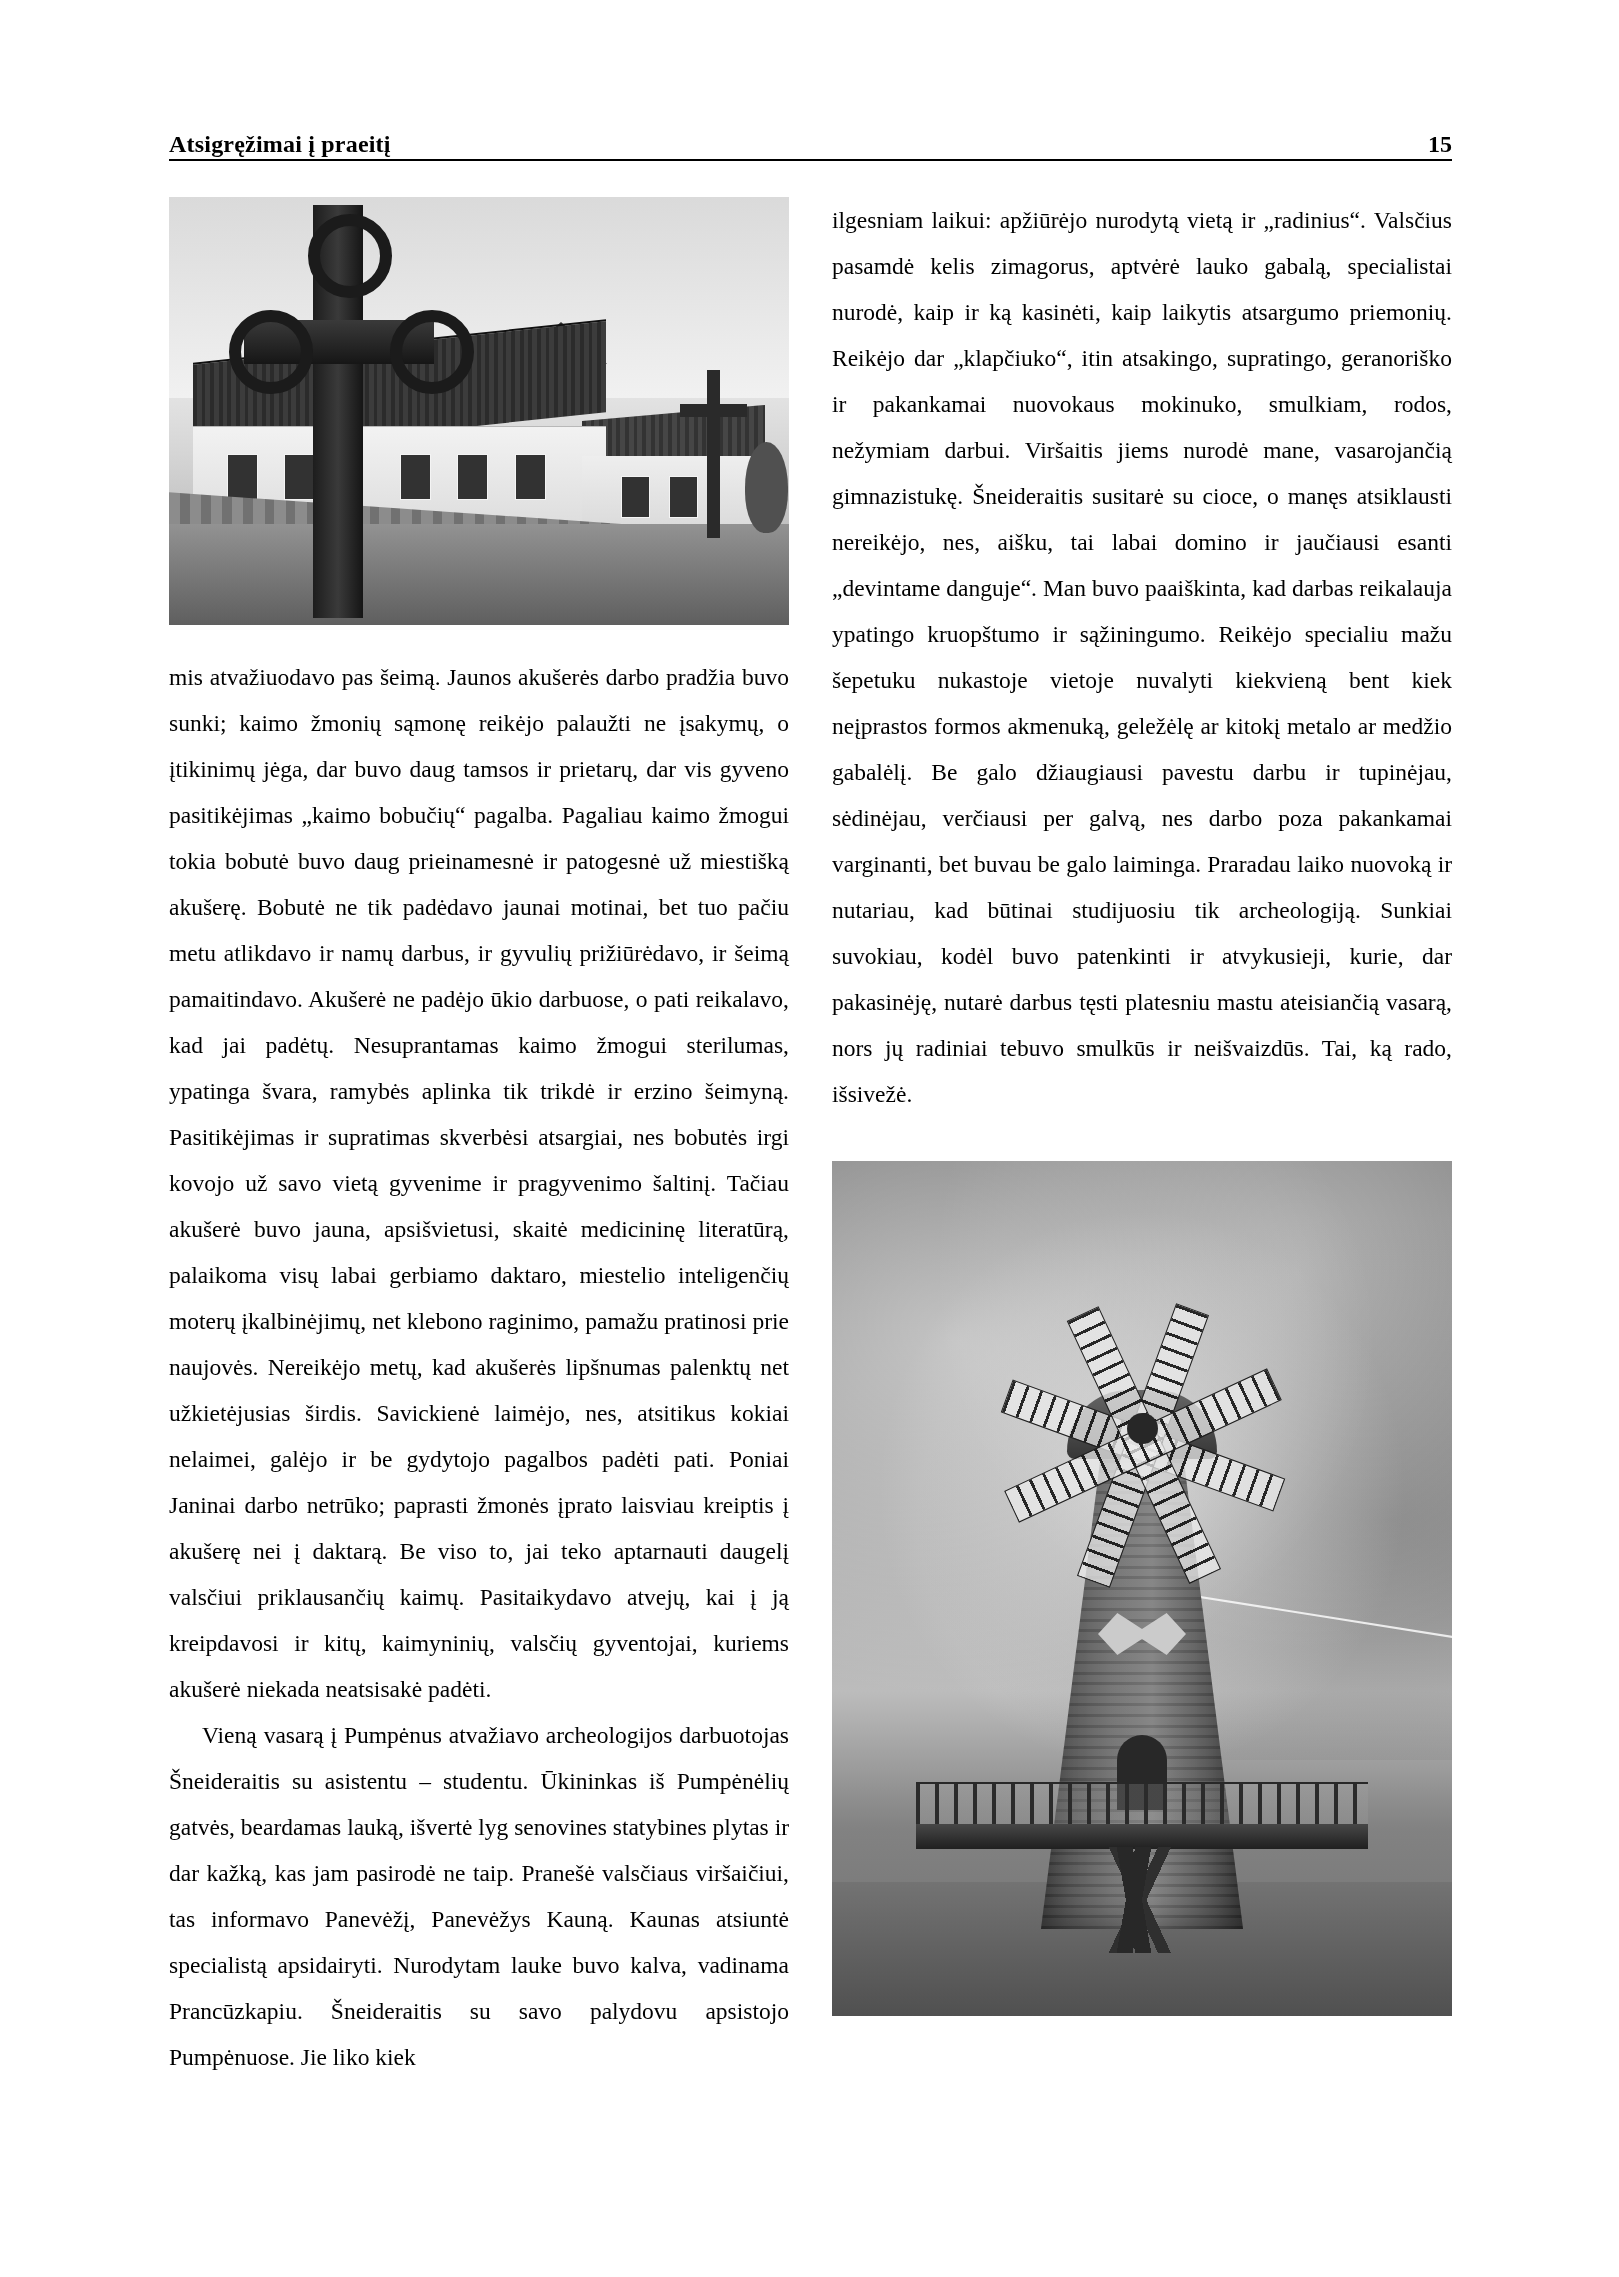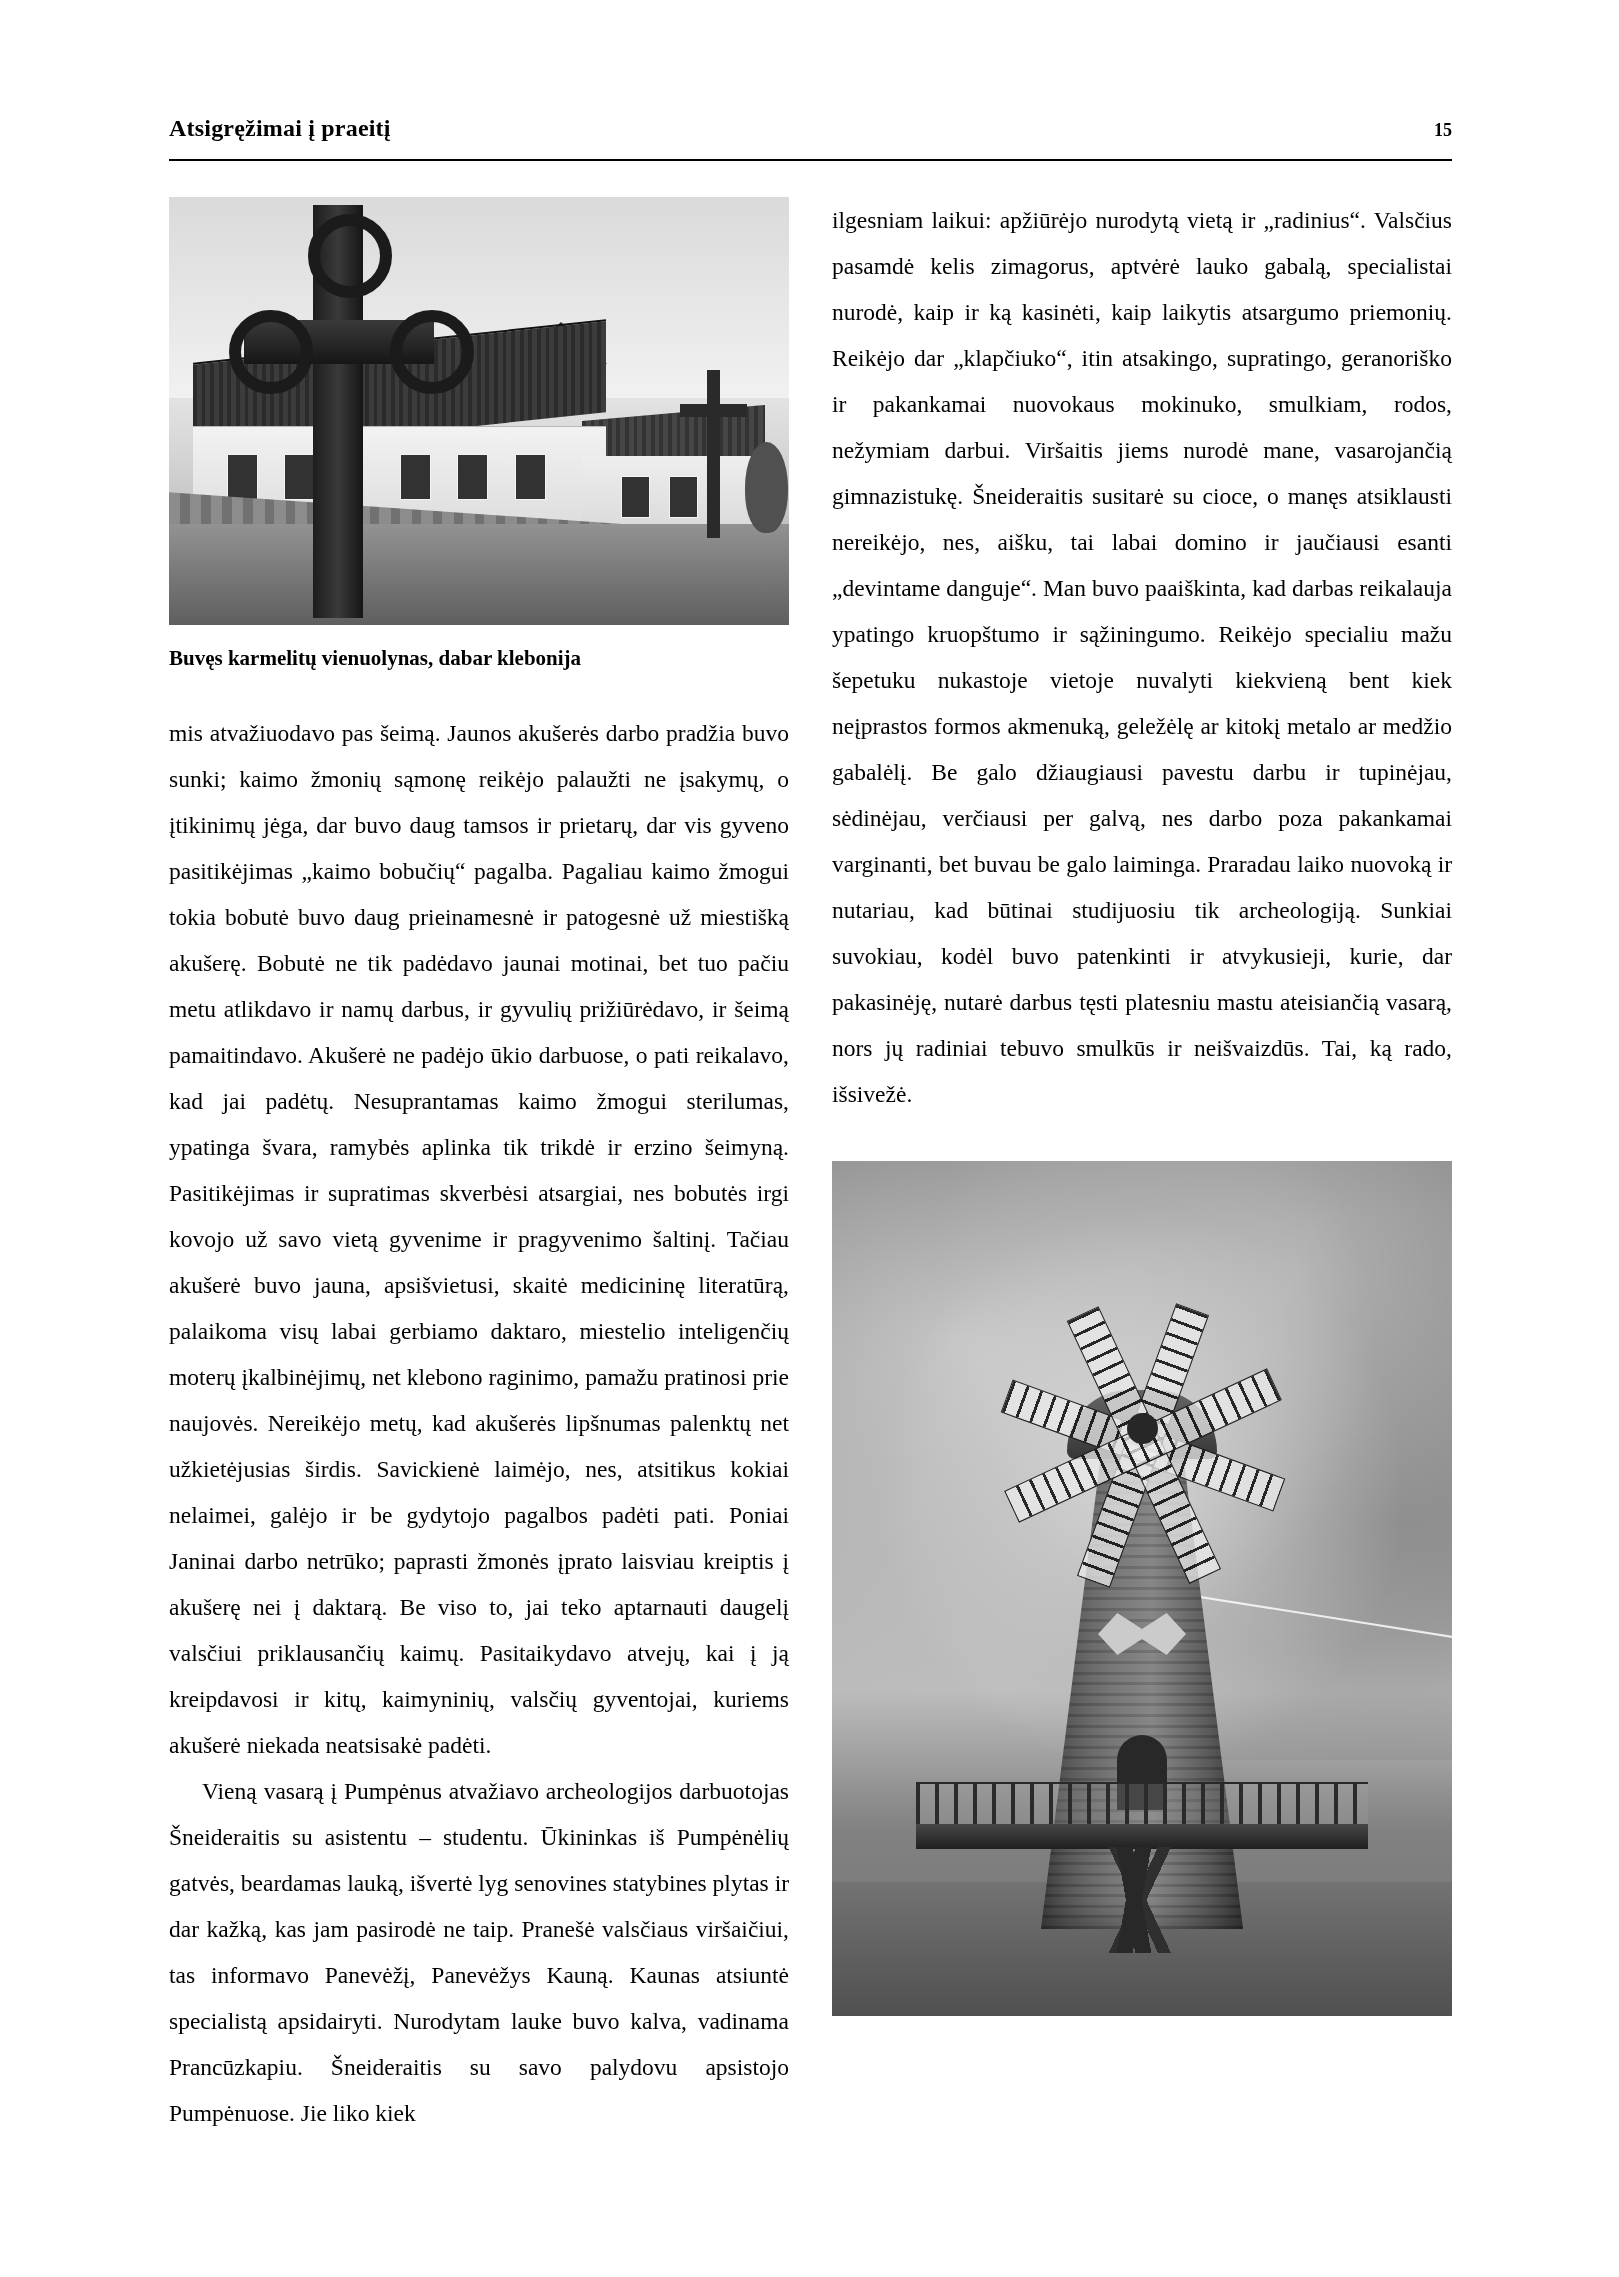--- a/index.html
+++ b/index.html
@@ -34,21 +34,22 @@
   }
   .header-title {
     font-family: "Liberation Serif", serif;
     font-weight: bold;
     font-size: 24px;
     letter-spacing: 0.2px;
   }
   .header-page {
     font-family: "Liberation Serif", serif;
     font-weight: bold;
-    font-size: 18px;
+    font-size: 24px;
+    margin-top: 16px;
   }
   .header-rule {
     position: absolute;
     left: 169px;
     top: 159px;
     width: 1283px;
     height: 1.9px;
     background: #000000;
   }
 
@@ -331,21 +332,20 @@
         <div class="ground"></div>
         <div class="smallcross"></div>
         <div class="smallcross-arm"></div>
         <div class="cross"></div>
         <div class="cross-arm"></div>
         <div class="cross-ring cross-top"></div>
         <div class="cross-ring cross-left"></div>
         <div class="cross-ring cross-right"></div>
         <div class="tree" style="left:576px; top:245px; width:43px; height:91px;"></div>
       </div>
-      <div class="fig-caption">Buvęs karmelitų vienuolynas, dabar klebonija</div>
     </div>
 
     <p>mis atvažiuodavo pas šeimą. Jaunos akušerės darbo pradžia buvo sunki; kaimo žmonių sąmonę reikėjo palaužti ne įsakymų, o įtikinimų jėga, dar buvo daug tamsos ir prietarų, dar vis gyveno pasitikėjimas „kaimo bobučių“ pagalba. Pagaliau kaimo žmogui tokia bobutė buvo daug prieinamesnė ir patogesnė už miestišką akušerę. Bobutė ne tik padėdavo jaunai motinai, bet tuo pačiu metu atlikdavo ir namų darbus, ir gyvulių prižiūrėdavo, ir šeimą pamaitindavo. Akušerė ne padėjo ūkio darbuose, o pati reikalavo, kad jai padėtų. Nesuprantamas kaimo žmogui sterilumas, ypatinga švara, ramybės aplinka tik trikdė ir erzino šeimyną. Pasitikėjimas ir supratimas skverbėsi atsargiai, nes bobutės irgi kovojo už savo vietą gyvenime ir pragyvenimo šaltinį. Tačiau akušerė buvo jauna, apsišvietusi, skaitė medicininę literatūrą, palaikoma visų labai gerbiamo daktaro, miestelio inteligenčių moterų įkalbinėjimų, net klebono raginimo, pamažu pratinosi prie naujovės. Nereikėjo metų, kad akušerės lipšnumas palenktų net užkietėjusias širdis. Savickienė laimėjo, nes, atsitikus kokiai nelaimei, galėjo ir be gydytojo pagalbos padėti pati. Poniai Janinai darbo netrūko; paprasti žmonės įprato laisviau kreiptis į akušerę nei į daktarą. Be viso to, jai teko aptarnauti daugelį valsčiui priklausančių kaimų. Pasitaikydavo atvejų, kai į ją kreipdavosi ir kitų, kaimyninių, valsčių gyventojai, kuriems akušerė niekada neatsisakė padėti.</p>
     <p class="indent">Vieną vasarą į Pumpėnus atvažiavo archeologijos darbuotojas Šneideraitis su asistentu – studentu. Ūkininkas iš Pumpėnėlių gatvės, beardamas lauką, išvertė lyg senovines statybines plytas ir dar kažką, kas jam pasirodė ne taip. Pranešė valsčiaus viršaičiui, tas informavo Panevėžį, Panevėžys Kauną. Kaunas atsiuntė specialistą apsidairyti. Nurodytam lauke buvo kalva, vadinama Prancūzkapiu. Šneideraitis su savo palydovu apsistojo Pumpėnuose. Jie liko kiek</p>
   </div>
 
   <div class="col col-right">
     <p>ilgesniam laikui: apžiūrėjo nurodytą vietą ir „radinius“. Valsčius pasamdė kelis zimagorus, aptvėrė lauko gabalą, specialistai nurodė, kaip ir ką kasinėti, kaip laikytis atsargumo priemonių. Reikėjo dar „klapčiuko“, itin atsakingo, supratingo, geranoriško ir pakankamai nuovokaus mokinuko, smulkiam, rodos, nežymiam darbui. Viršaitis jiems nurodė mane, vasarojančią gimnazistukę. Šneideraitis susitarė su cioce, o manęs atsiklausti nereikėjo, nes, aišku, tai labai domino ir jaučiausi esanti „devintame danguje“. Man buvo paaiškinta, kad darbas reikalauja ypatingo kruopštumo ir sąžiningumo. Reikėjo specialiu mažu šepetuku nukastoje vietoje nuvalyti  kiekvieną bent kiek neįprastos formos akmenuką, geležėlę ar kitokį metalo ar medžio gabalėlį. Be galo džiaugiausi pavestu darbu ir tupinėjau, sėdinėjau, verčiausi per galvą, nes darbo poza pakankamai varginanti, bet buvau be galo laiminga. Praradau laiko nuovoką ir nutariau, kad būtinai studijuosiu tik archeologiją. Sunkiai suvokiau, kodėl buvo patenkinti ir atvykusieji, kurie, dar pakasinėję, nutarė darbus tęsti platesniu mastu ateisiančią vasarą, nors  jų radiniai tebuvo smulkūs ir neišvaizdūs. Tai, ką rado, išsivežė.</p>
 
     <div class="figure" style="position:relative; left:0; top:0; width:620px; margin-top:44px;">

